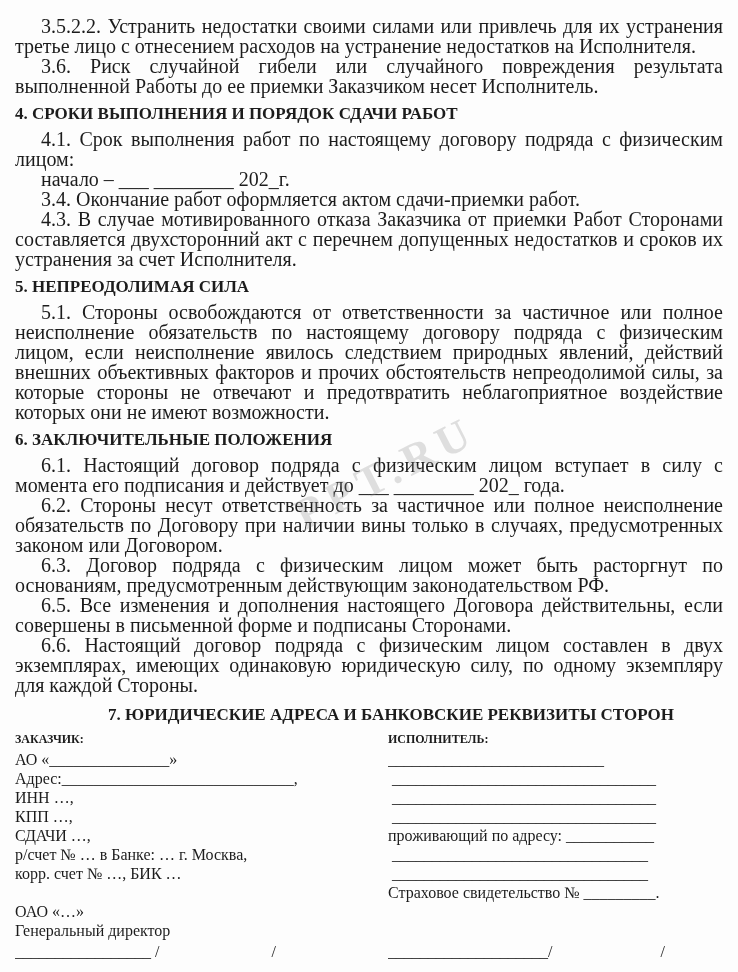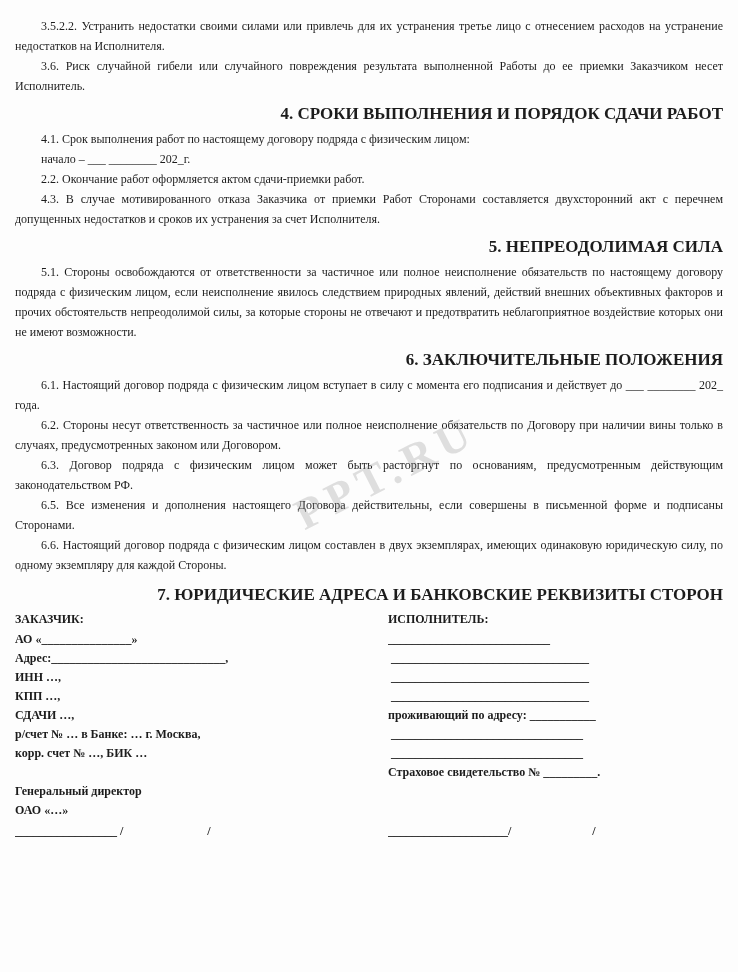--- a/index.html
+++ b/index.html
@@ -13,50 +13,49 @@
     height: 972px;
     box-sizing: border-box;
     padding: 16px 15px 0 15px;
     background: #fdfdfd;
     overflow: hidden;
     font-family: "Liberation Serif", "DejaVu Serif", serif;
     color: #1c1c1c;
   }
   .para {
     margin: 0;
-    font-size: 12px;
+    font-size: 20px;
     line-height: 20px;
     text-align: justify;
     text-indent: 26px;
   }
   .heading {
     margin: 7px 0 4px 0;
     font-size: 17px;
     line-height: 22px;
     font-weight: bold;
-    text-align: right;
+    text-align: left;
   }
   .heading-left {
-    text-align: right;
+    text-align: center;
     text-indent: 44px;
     margin: 9px 0 2px 0;
   }
   .columns {
     display: flex;
     margin-top: 2px;
   }
   .col-left  { width: 373px; }
   .col-right { width: 335px; }
   .rq {
-    font-size: 12px;
+    font-size: 16px;
     line-height: 19px;
     min-height: 19px;
     white-space: pre;
     overflow: hidden;
-    font-weight: bold;
   }
   .rq-title {
     font-weight: bold;
     font-size: 12px;
     line-height: 22px;
     min-height: 22px;
   }
   .rq-sig { margin-top: 2px; }
   .watermark {
     position: absolute;
@@ -78,21 +77,21 @@
 <div class="page">
 
   <div class="watermark">PPT.RU</div>
 
   <p class="para">3.5.2.2. Устранить недостатки своими силами или привлечь для их устранения третье лицо с отнесением расходов на устранение недостатков на Исполнителя.</p>
   <p class="para">3.6. Риск случайной гибели или случайного повреждения результата выполненной Работы до ее приемки Заказчиком несет Исполнитель.</p>
 
   <h2 class="heading">4. СРОКИ ВЫПОЛНЕНИЯ И ПОРЯДОК СДАЧИ РАБОТ</h2>
   <p class="para">4.1. Срок выполнения работ по настоящему договору подряда с физическим лицом:</p>
   <p class="para">начало – ___ ________ 202_г.</p>
-  <p class="para">2.2. Окончание работ оформляется актом сдачи-приемки работ.</p>
+  <p class="para">3.4. Окончание работ оформляется актом сдачи-приемки работ.</p>
   <p class="para">4.3. В случае мотивированного отказа Заказчика от приемки Работ Сторонами составляется двухсторонний акт с перечнем допущенных недостатков и сроков их устранения за счет Исполнителя.</p>
 
   <h2 class="heading">5. НЕПРЕОДОЛИМАЯ СИЛА</h2>
   <p class="para">5.1. Стороны освобождаются от ответственности за частичное или полное неисполнение обязательств по настоящему договору подряда с физическим лицом, если неисполнение явилось следствием природных явлений, действий внешних объективных факторов и прочих обстоятельств непреодолимой силы, за которые стороны не отвечают и предотвратить неблагоприятное воздействие которых они не имеют возможности.</p>
 
   <h2 class="heading">6. ЗАКЛЮЧИТЕЛЬНЫЕ ПОЛОЖЕНИЯ</h2>
   <p class="para">6.1. Настоящий договор подряда с физическим лицом вступает в силу с момента его подписания и действует до ___ ________ 202_ года.</p>
   <p class="para">6.2. Стороны несут ответственность за частичное или полное неисполнение обязательств по Договору при наличии вины только в случаях, предусмотренных законом или Договором.</p>
   <p class="para">6.3. Договор подряда с физическим лицом может быть расторгнут по основаниям, предусмотренным действующим законодательством РФ.</p>
   <p class="para">6.5. Все изменения и дополнения настоящего Договора действительны, если совершены в письменной форме и подписаны Сторонами.</p>
@@ -105,22 +104,22 @@
     <div class="col-left">
       <div class="rq rq-title">ЗАКАЗЧИК:</div>
       <div class="rq">АО «_______________»</div>
       <div class="rq">Адрес:_____________________________,</div>
       <div class="rq">ИНН …,</div>
       <div class="rq">КПП …,</div>
       <div class="rq">СДАЧИ …,</div>
       <div class="rq">р/счет № … в Банке: … г. Москва,</div>
       <div class="rq">корр. счет № …, БИК …</div>
       <div class="rq"></div>
+      <div class="rq">ОАО «…»</div>
       <div class="rq">Генеральный директор</div>
-      <div class="rq">ОАО «…»</div>
       <div class="rq rq-sig">_________________ /                            /</div>
     </div>
 
     <div class="col-right">
       <div class="rq rq-title">ИСПОЛНИТЕЛЬ:</div>
       <div class="rq">___________________________</div>
       <div class="rq"> _________________________________</div>
       <div class="rq"> _________________________________</div>
       <div class="rq"> _________________________________</div>
       <div class="rq">проживающий по адресу: ___________</div>

